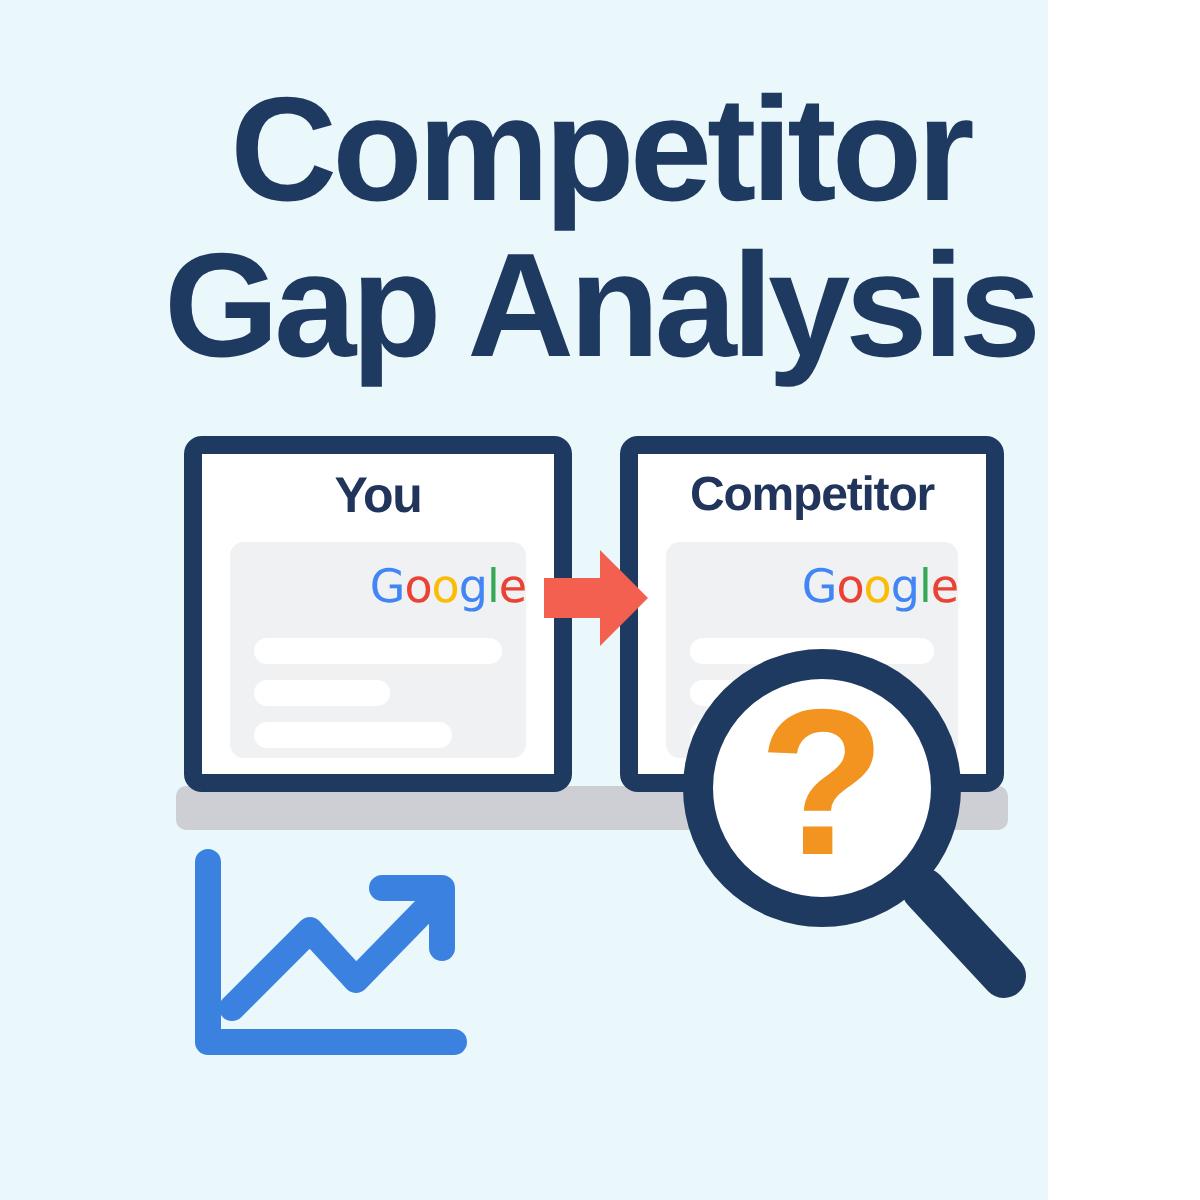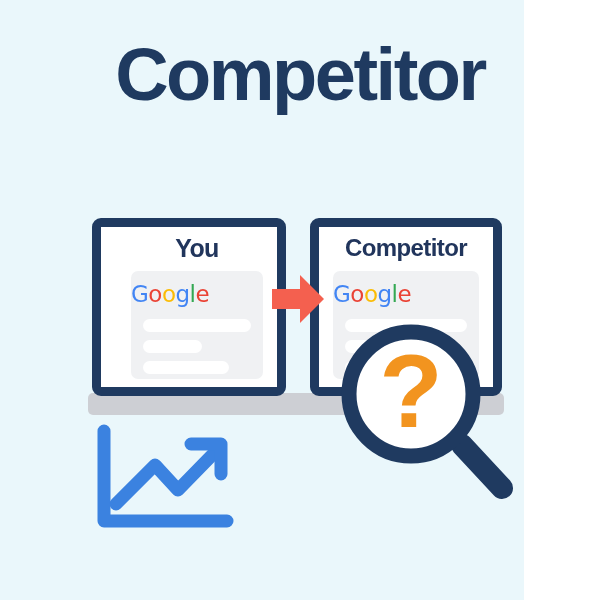--- a/index.html
+++ b/index.html
@@ -56,21 +56,21 @@
   }
 
   
   .monitor {
     position: absolute;
     box-sizing: border-box;
     background: #ffffff;
     border: 9px solid #1f3a60;
     border-radius: 9px;
   }
-  .monitor.left  { left: 92px;  top: 218px; width: 194px; height: 178px; padding-left: 16px; }
+  .monitor.left  { left: 92px;  top: 218px; width: 194px; height: 178px; }
   .monitor.right { left: 310px; top: 218px; width: 192px; height: 178px; }
 
   .screen {
     position: relative;
     width: 100%;
     height: 100%;
     background: #ffffff;
     overflow: hidden;
   }
 
@@ -98,21 +98,21 @@
     background: #f0f1f3;
     border-radius: 7px;
   }
 
   
   .google-logo {
     position: absolute;
     left: 0;
     top: 12px;
     width: 100%;
-    text-align: left;
+    text-align: right;
     font-family: "DejaVu Sans", sans-serif;
     font-size: 23px;
     line-height: 23px;
     letter-spacing: -0.5px;
     user-select: none;
   }
   .google-logo span { font-weight: normal; }
   .g-b { color: #4285F4; }
   .g-r { color: #EA4335; }
   .g-y { color: #FBBC05; }
@@ -173,20 +173,21 @@
     height: 108px;
   }
 </style>
 </head>
 <body>
 
 <div id="poster">
 
   <div class="title-block">
     <span class="title-line l1">Competitor</span>
+    <span class="title-line l2">Gap Analysis</span>
   </div>
 
   <div class="shelf"></div>
 
   <div class="monitor left">
     <div class="screen">
       <div class="screen-label">You</div>
 
       <div class="serp-card">
         <div class="google-logo">

